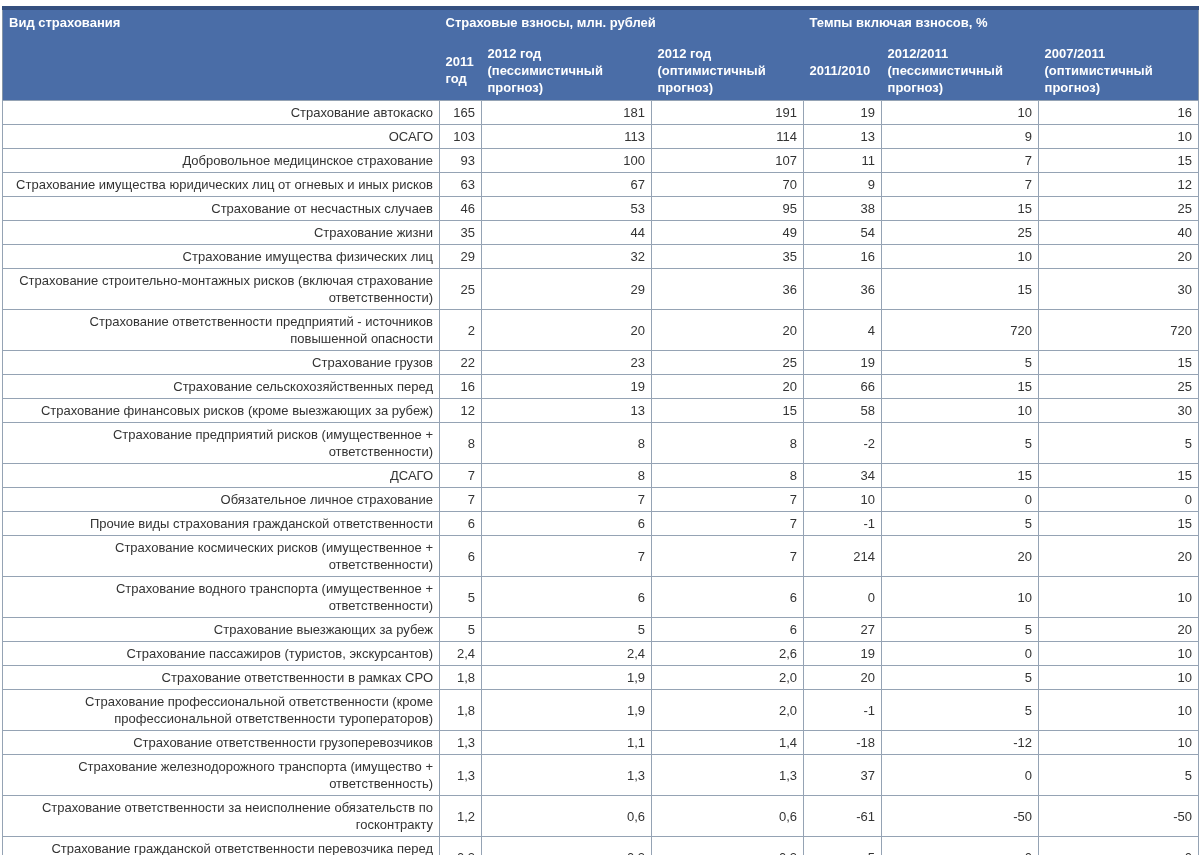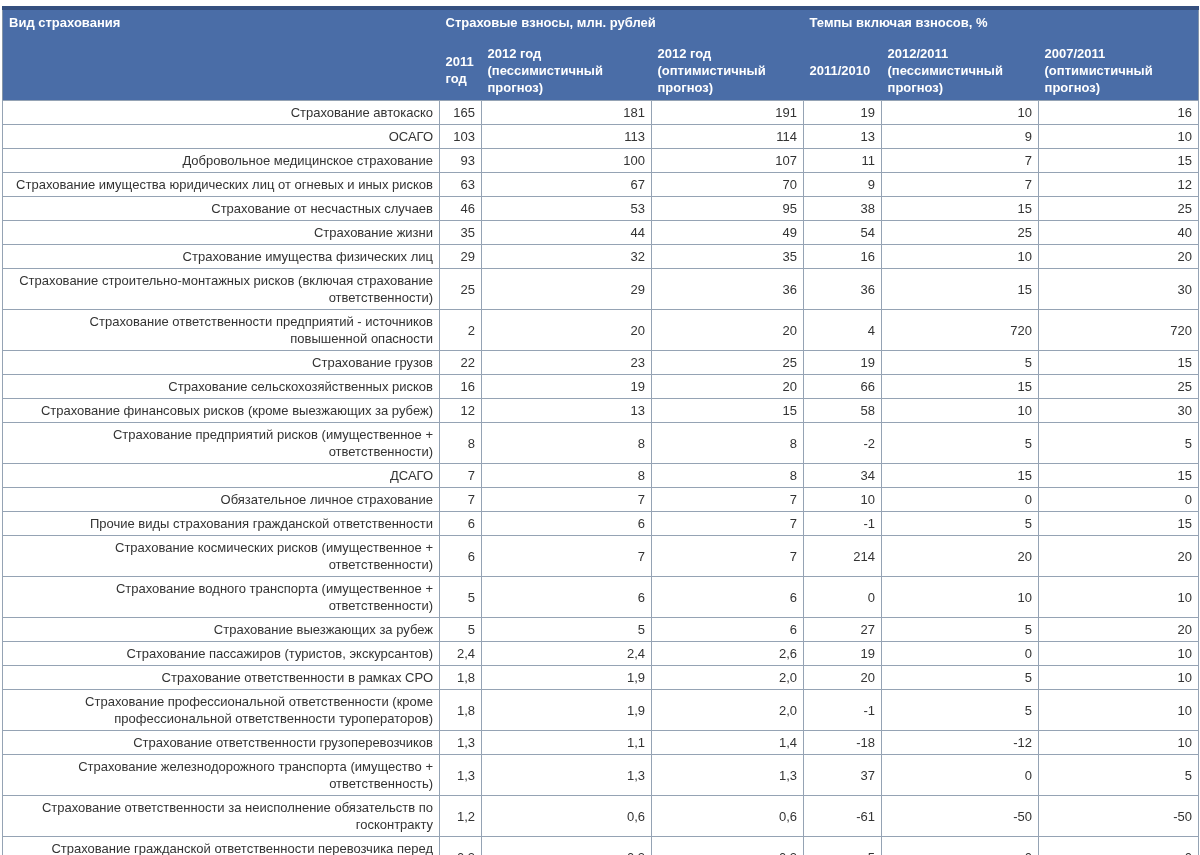--- a/index.html
+++ b/index.html
@@ -172,21 +172,21 @@
         <tr>
           <td>Страхование грузов</td>
           <td>22</td>
           <td>23</td>
           <td>25</td>
           <td>19</td>
           <td>5</td>
           <td>15</td>
         </tr>
         <tr>
-          <td>Страхование сельскохозяйственных рисков</td>
+          <td>Страхование сельскохозяйственных перед</td>
           <td>16</td>
           <td>19</td>
           <td>20</td>
           <td>66</td>
           <td>15</td>
           <td>25</td>
         </tr>
         <tr>
           <td>Страхование финансовых рисков (кроме выезжающих за рубеж)</td>
           <td>12</td>

